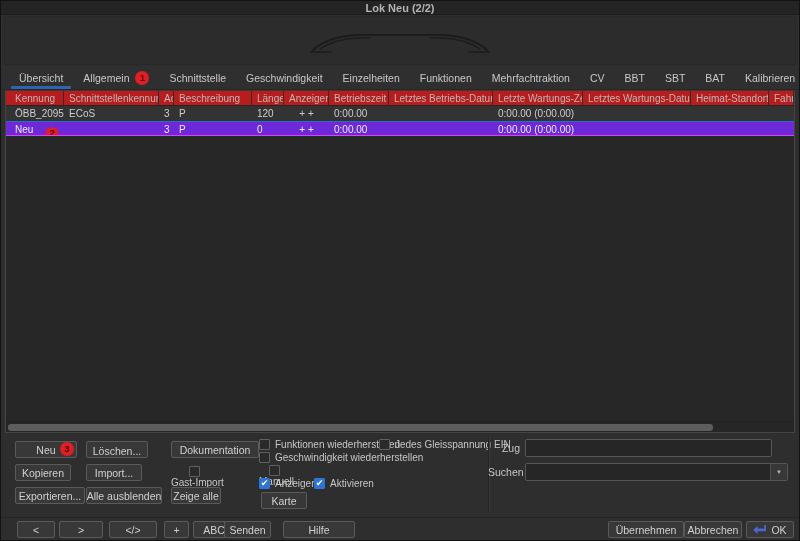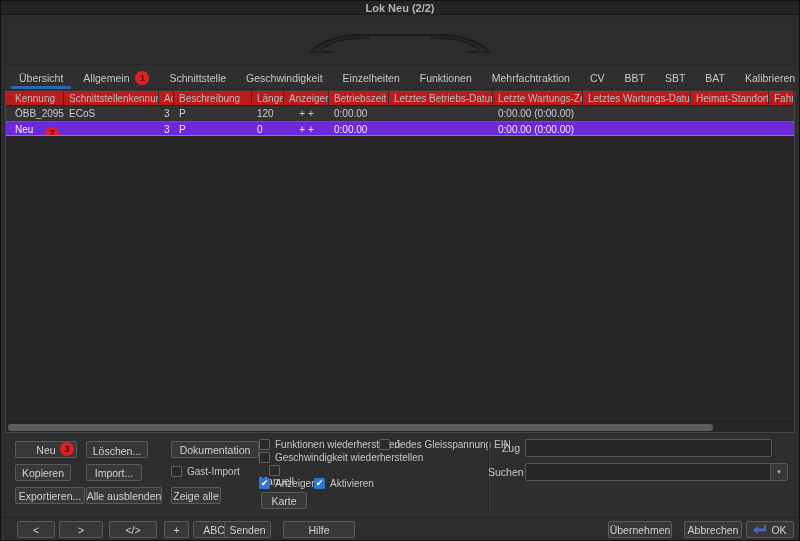--- a/index.html
+++ b/index.html
@@ -238,21 +238,21 @@
     <div class="btn" style="left:170px; top:7px; width:88px;">
         <span>Dokumentation</span>
       </div>
 
     <div class="btn" style="left:14px; top:30px; width:56px;">
         <span>Kopieren</span>
       </div>
     <div class="btn" style="left:85px; top:30px; width:56px;">
         <span>Import...</span>
       </div>
-    <div class="cbline" style="left:170px; top:32px;">
+    <div class="cbline" style="left:170px; top:32px;flex-direction:column;">
       <span class="cb"></span>
       <span>Gast-Import</span>
     </div>
     <div class="btn" style="left:14px; top:53px; width:70px;">
         <span>Exportieren...</span>
       </div>
     <div class="btn" style="left:85px; top:53px; width:76px;justify-content:center;">
         <span>Alle ausblenden</span>
       </div>
     <div class="btn" style="left:170px; top:53px; width:50px;">
@@ -314,21 +314,21 @@
     <div class="btn" style="left:192px; width:42px;">
         <span>ABC</span>
       </div>
     <div class="btn" style="left:223px; width:47px;">
         <span>Senden</span>
       </div>
     <div class="btn" style="left:282px; width:72px;">
         <span>Hilfe</span>
       </div>
 
-    <div class="btn" style="left:607px; width:64px;">
+    <div class="btn" style="left:607px; width:76px;">
         <span>Übernehmen</span>
       </div>
     <div class="btn" style="left:683px; width:58px;">
         <span>Abbrechen</span>
       </div>
     <div class="btn" style="left:745px; width:48px;">
       <span class="okicon">
         <svg width="14" height="11" viewBox="0 0 15 12">
           <path d="M14 1 L14 8 L5 8 L5 11 L0 6.5 L5 2 L5 5 L12 5 L12 1 Z" fill="#4b66cf"></path>
         </svg>

